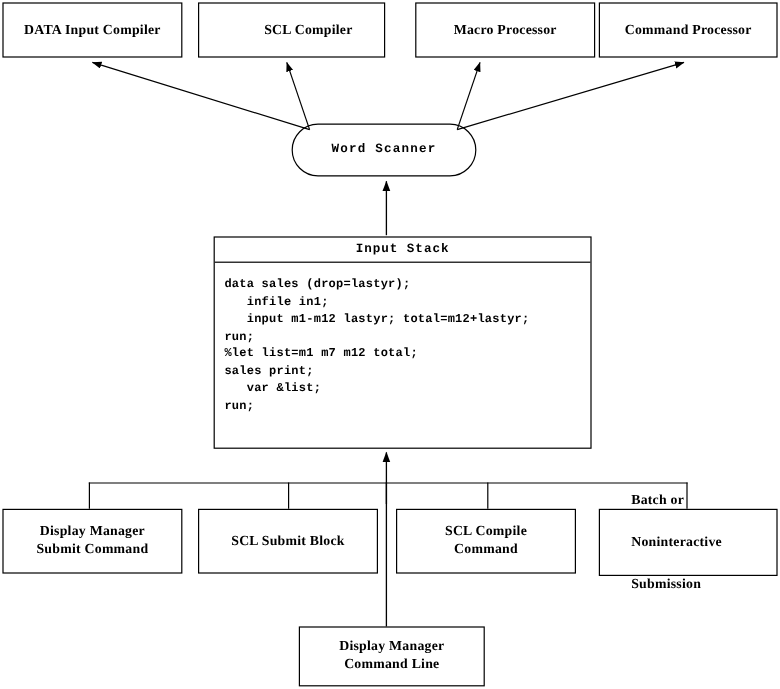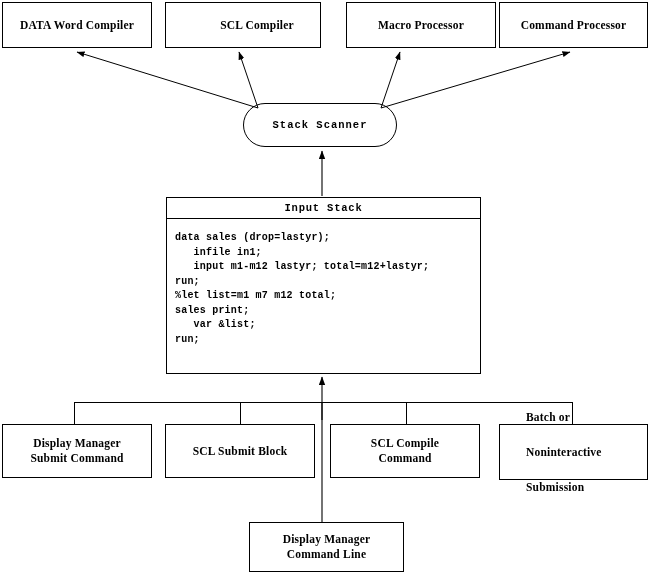--- a/index.html
+++ b/index.html
@@ -96,40 +96,40 @@
     height: 574px;
     pointer-events: none;
   }
 </style>
 </head>
 <body>
 
 <div id="canvas">
 
   <div class="node" style="left:2px; top:2px; width:150px; height:46px;">
-    <span class="line">DATA Word Compiler</span>
+    <span class="line">DATA Input Compiler</span>
   </div>
 
   <div class="node" style="left:165px; top:2px; width:156px; height:46px;padding-left:28px;">
     <span class="line">SCL Compiler</span>
   </div>
 
   <div class="node" style="left:346px; top:2px; width:150px; height:46px;">
     <span class="line">Macro Processor</span>
   </div>
 
   <div class="node" style="left:499px; top:2px; width:149px; height:46px;">
     <span class="line">Command Processor</span>
   </div>
 
   <div class="stadium" style="left:243px; top:103px; width:154px; height:44px;">
-    <span>Stack Scanner</span>
+    <span>Word Scanner</span>
   </div>
 
-  <div class="panel" style="left:166px; top:197px; width:315px; height:177px;">
+  <div class="panel" style="left:178px; top:197px; width:315px; height:177px;">
     <div class="panel-header">Input Stack</div>
     <div class="panel-body">
       <div class="code-line">data sales (drop=lastyr);</div>
       <div class="code-line">   infile in1;</div>
       <div class="code-line">   input m1-m12 lastyr; total=m12+lastyr;</div>
       <div class="code-line">run;</div>
       <div class="code-line">%let list=m1 m7 m12 total;</div>
       <div class="code-line">sales print;</div>
       <div class="code-line">   var &amp;list;</div>
       <div class="code-line">run;</div>

